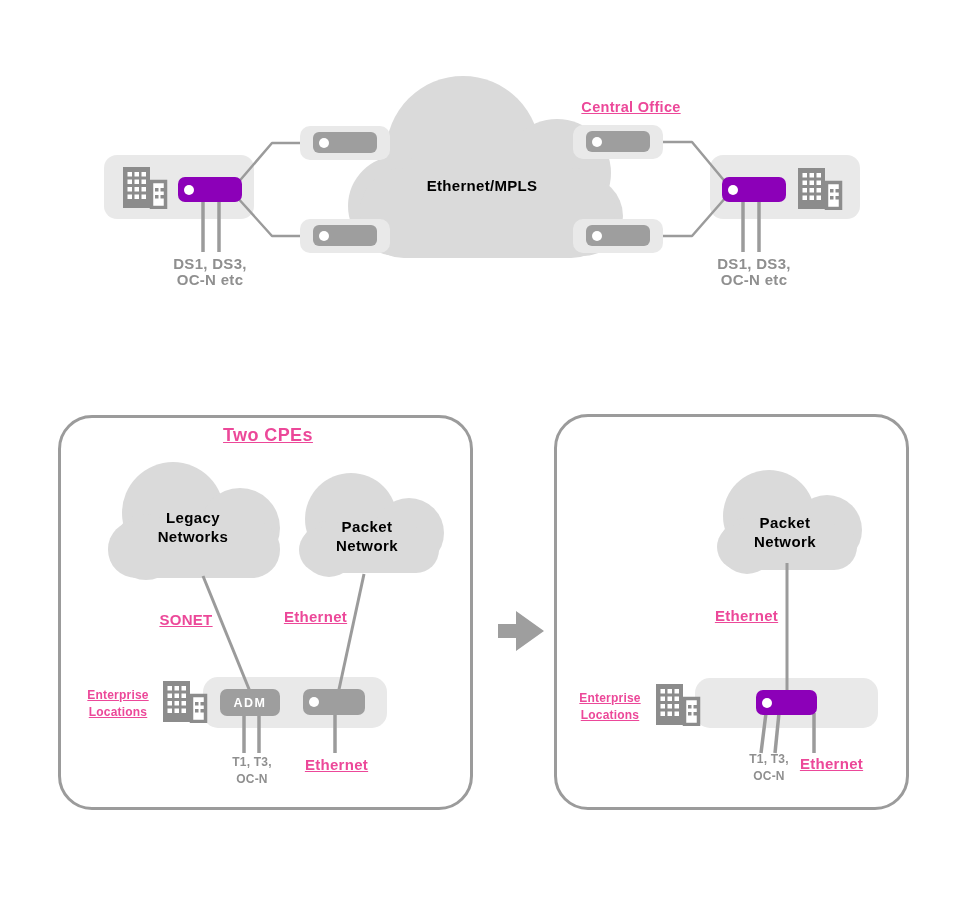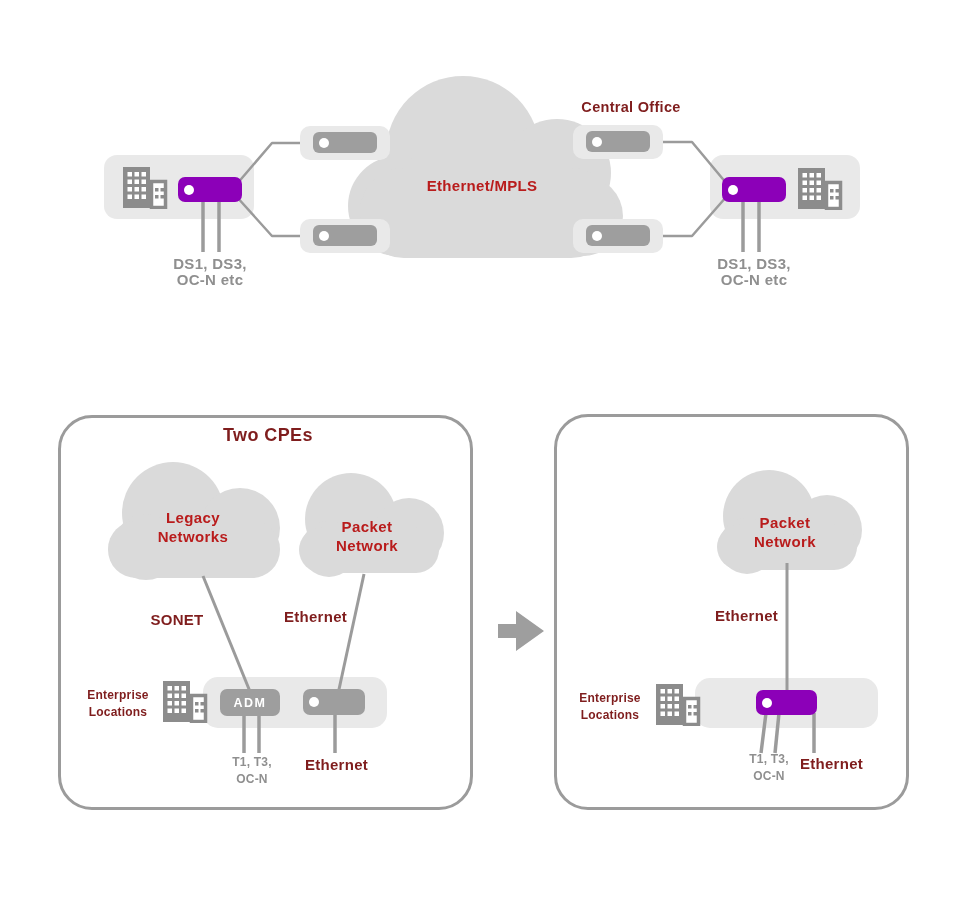--- a/index.html
+++ b/index.html
@@ -35,23 +35,23 @@
     color:#ffffff;font-size:12.5px;letter-spacing:1.5px;
   }
 
   
   .panel{
     border:3px solid #9b9b9b;border-radius:34px;
     background:transparent;
   }
 
   
-  .t-dark{color:#7f1d1d;}
+  .t-dark{color:#ec4899;text-decoration:underline;}
   .t-gray{color:#8f8f8f;}
-  .t-cloud{color:#b91c1c;}
+  .t-cloud{color:#000000;}
   .txt-c{text-align:center;}
   .title{font-size:18px;letter-spacing:0.4px;}
   .lbl{font-size:15px;letter-spacing:0.3px;}
   .lbl-sm{font-size:15px;line-height:16px;letter-spacing:0.3px;}
   .lbl-2line{font-size:12px;line-height:17px;letter-spacing:0.2px;}
   .cloud-txt{font-size:15px;line-height:19px;letter-spacing:0.4px;}
 </style>
 </head>
 <body>
 
@@ -224,21 +224,21 @@
     <div>Legacy</div>
     <div>Networks</div>
   </div>
 
   <div class="abs layer2 t-dark txt-c title" style="left:168px;top:425px;width:200px;">Two CPEs</div>
   <div class="abs layer2 t-cloud txt-c cloud-txt" style="left:297px;top:517px;width:140px;">
     <div>Packet</div>
     <div>Network</div>
   </div>
 
-  <div class="abs layer2 t-dark txt-c lbl" style="left:137px;top:611px;width:80px;">SONET</div>
+  <div class="abs layer2 t-dark txt-c lbl" style="left:146px;top:611px;width:80px;">SONET</div>
   <div class="abs layer2 t-dark txt-c lbl" style="left:273px;top:608px;width:85px;">Ethernet</div>
 
   <div class="abs layer2 t-dark txt-c" style="left:70px;top:687px;width:96px;">
     <div class="lbl-2line">Enterprise</div>
     <div class="lbl-2line">Locations</div>
   </div>
 
   <svg class="abs layer2" style="left:162px;top:680px;" width="46" height="43" viewBox="0 0 46 43">
     <rect x="1" y="1" width="27" height="41" fill="#8c8c8c"></rect>
     <g fill="#ffffff">

